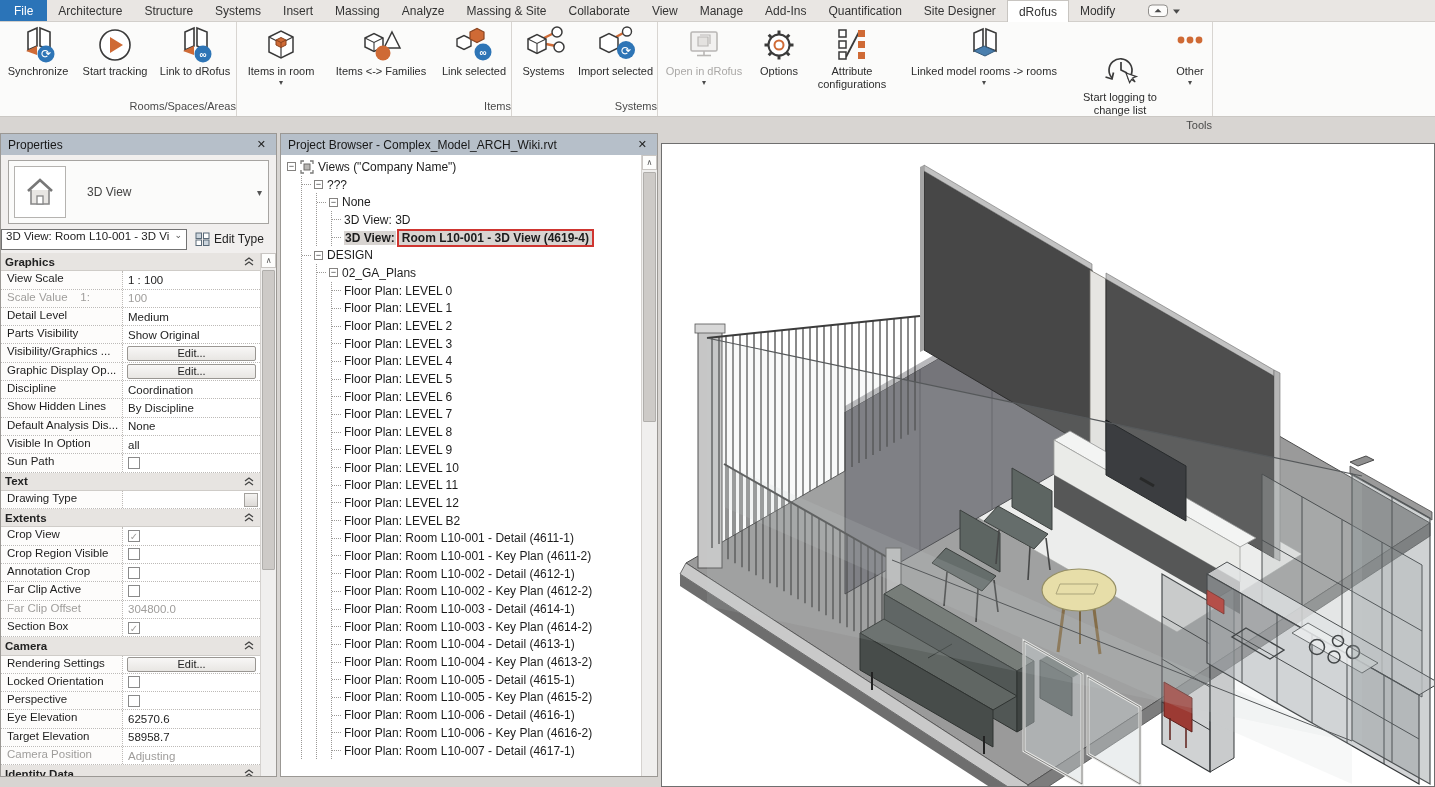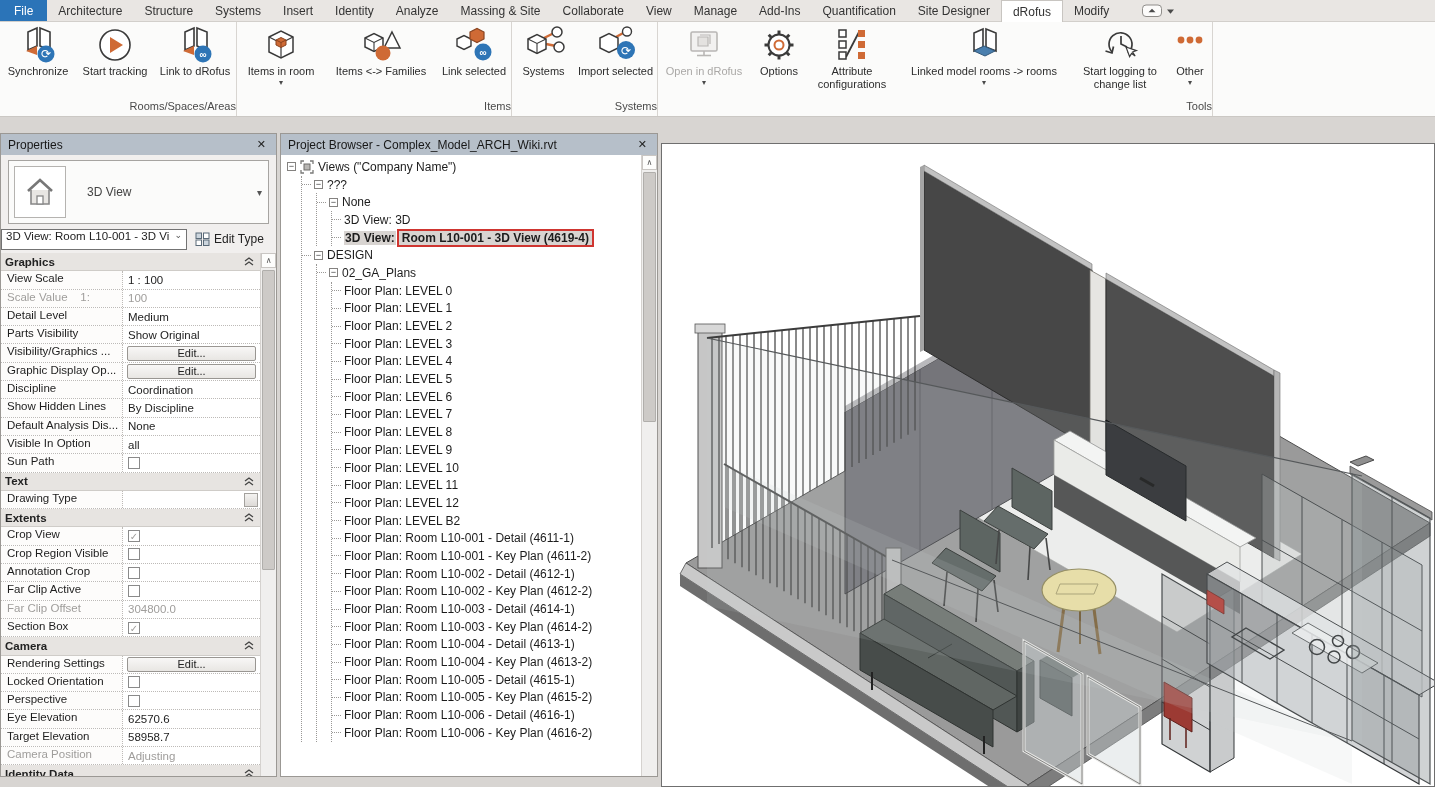--- a/index.html
+++ b/index.html
@@ -72,21 +72,21 @@
 </style>
 </head>
 <body>
 
 <div class="tabbar">
     <div class="tab file">File</div>
     <div class="tab">Architecture</div>
     <div class="tab">Structure</div>
     <div class="tab">Systems</div>
     <div class="tab">Insert</div>
-    <div class="tab">Identity</div>
+    <div class="tab">Massing</div>
     <div class="tab">Analyze</div>
     <div class="tab">Massing &amp; Site</div>
     <div class="tab">Collaborate</div>
     <div class="tab">View</div>
     <div class="tab">Manage</div>
     <div class="tab">Add-Ins</div>
     <div class="tab">Quantification</div>
     <div class="tab">Site Designer</div>
     <div class="tab active">dRofus</div>
     <div class="tab">Modify</div>
@@ -287,21 +287,21 @@
               <svg width="40" height="38" viewBox="0 0 40 38">
                 <path d="M10 7 L19 3 L19 21 L10 25 Z" fill="#fff" stroke="#3a3a3a" stroke-width="1.6"></path>
                 <path d="M22 3 L32 7 L32 25 L22 21 Z" fill="#fff" stroke="#3a3a3a" stroke-width="1.6"></path>
                 <path d="M10 25 L20 20 L31 25 L21 30 Z" fill="#4a7fae" stroke="#33597a" stroke-width="1"></path>
               </svg>
             </span>
           </div>
           <div class="rlbl">Linked model rooms -&gt; rooms</div>
           <div class="rcaret">▾</div>
         </div>
-        <div class="rbtn" style="width: 96px;">
+        <div class="rbtn" style="width: 96px; margin-top: 26px;">
           <div class="ricon">
             <span class="icn">
               <svg width="40" height="38" viewBox="0 0 40 38">
                 <path d="M12 26 A 11.5 11.5 0 1 1 28 27" fill="none" stroke="#3a3a3a" stroke-width="1.7"></path>
                 <path d="M13.5 20.5 L12 27 L5.5 25" fill="none" stroke="#3a3a3a" stroke-width="1.7"></path>
                 <path d="M21 10 L21 18 L27 21" fill="none" stroke="#3a3a3a" stroke-width="1.7"></path>
                 <path d="M26 21 l3.6 9.6 2-3.2 3.6 2.6 -2.6-4 3.8-1.4 Z" fill="#fff" stroke="#3a3a3a" stroke-width="1.2"></path>
               </svg>
             </span>
           </div>
@@ -711,20 +711,24 @@
                 <span class="hstub"></span>
                 <span>Floor Plan: Room L10-005 - Key Plan (4615-2)</span>
               </div>
               <div class="trow">
                 <span class="hstub"></span>
                 <span>Floor Plan: Room L10-006 - Detail (4616-1)</span>
               </div>
               <div class="trow">
                 <span class="hstub"></span>
                 <span>Floor Plan: Room L10-006 - Key Plan (4616-2)</span>
+              </div>
+              <div class="trow">
+                <span class="hstub"></span>
+                <span>Floor Plan: Room L10-007 - Detail (4617-1)</span>
               </div>
             </div>
           </div>
         </div>
       </div>
     <div class="vscroll">
       <div class="varrow">∧</div>
       <div class="vthumb" style="top:17px;height:250px"></div>
     </div>
   </div>

